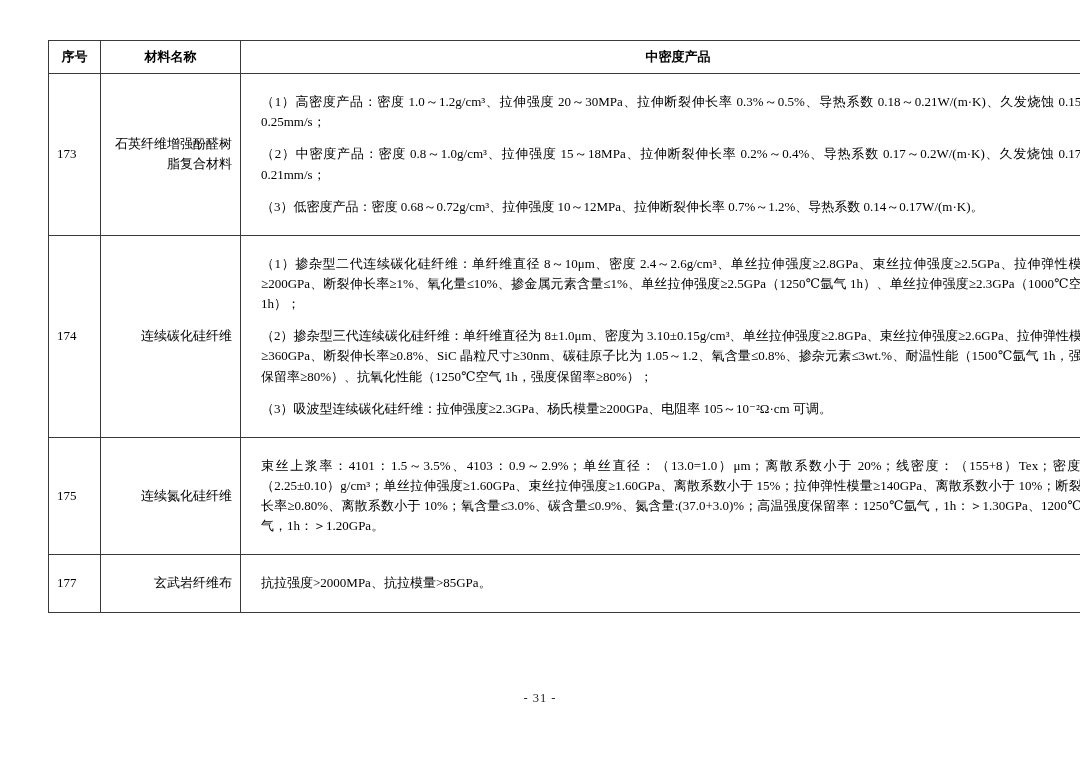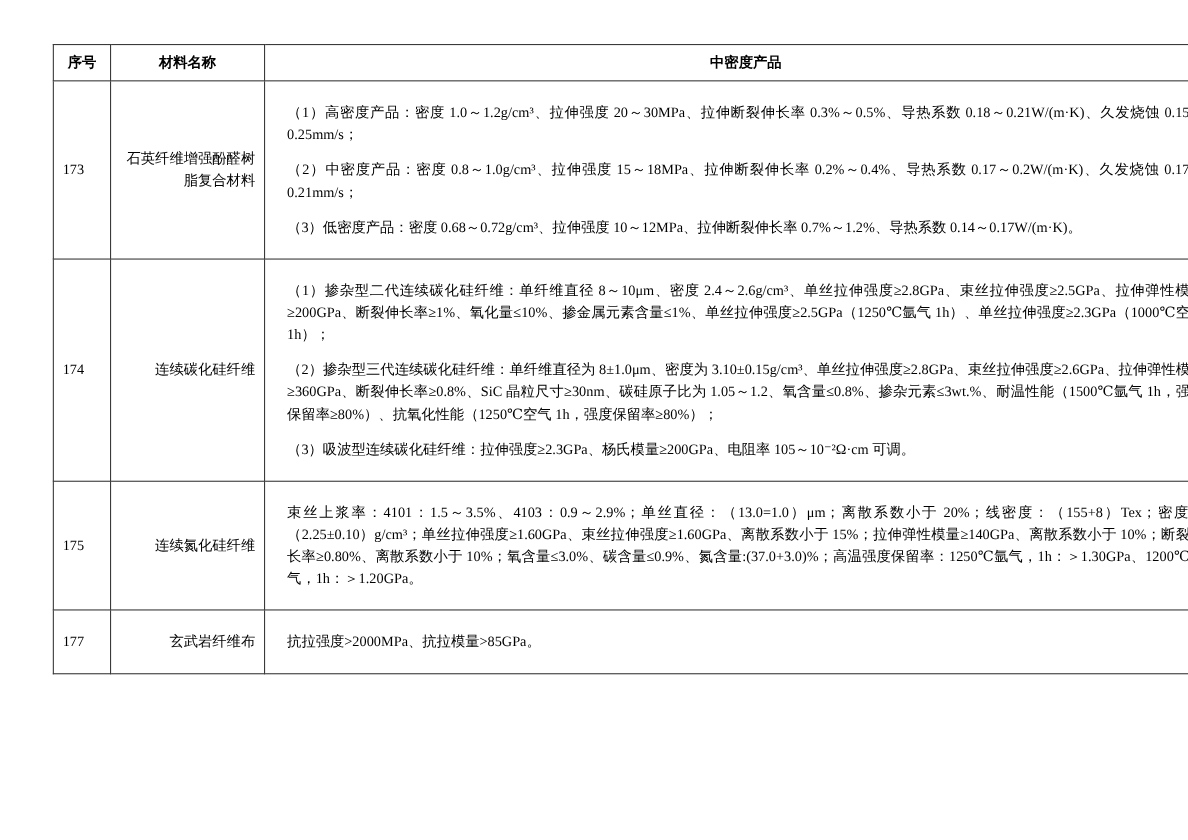--- a/index.html
+++ b/index.html
@@ -123,13 +123,14 @@
       <tr>
         <td class="col-no">177</td>
         <td class="col-name">玄武岩纤维布</td>
         <td class="col-req">
           <p>抗拉强度&gt;2000MPa、抗拉模量&gt;85GPa。</p>
         </td>
       </tr>
     </tbody>
   </table>
 
+  <div class="page-number">- 31 -</div>
 </div>
 
 </body></html>

